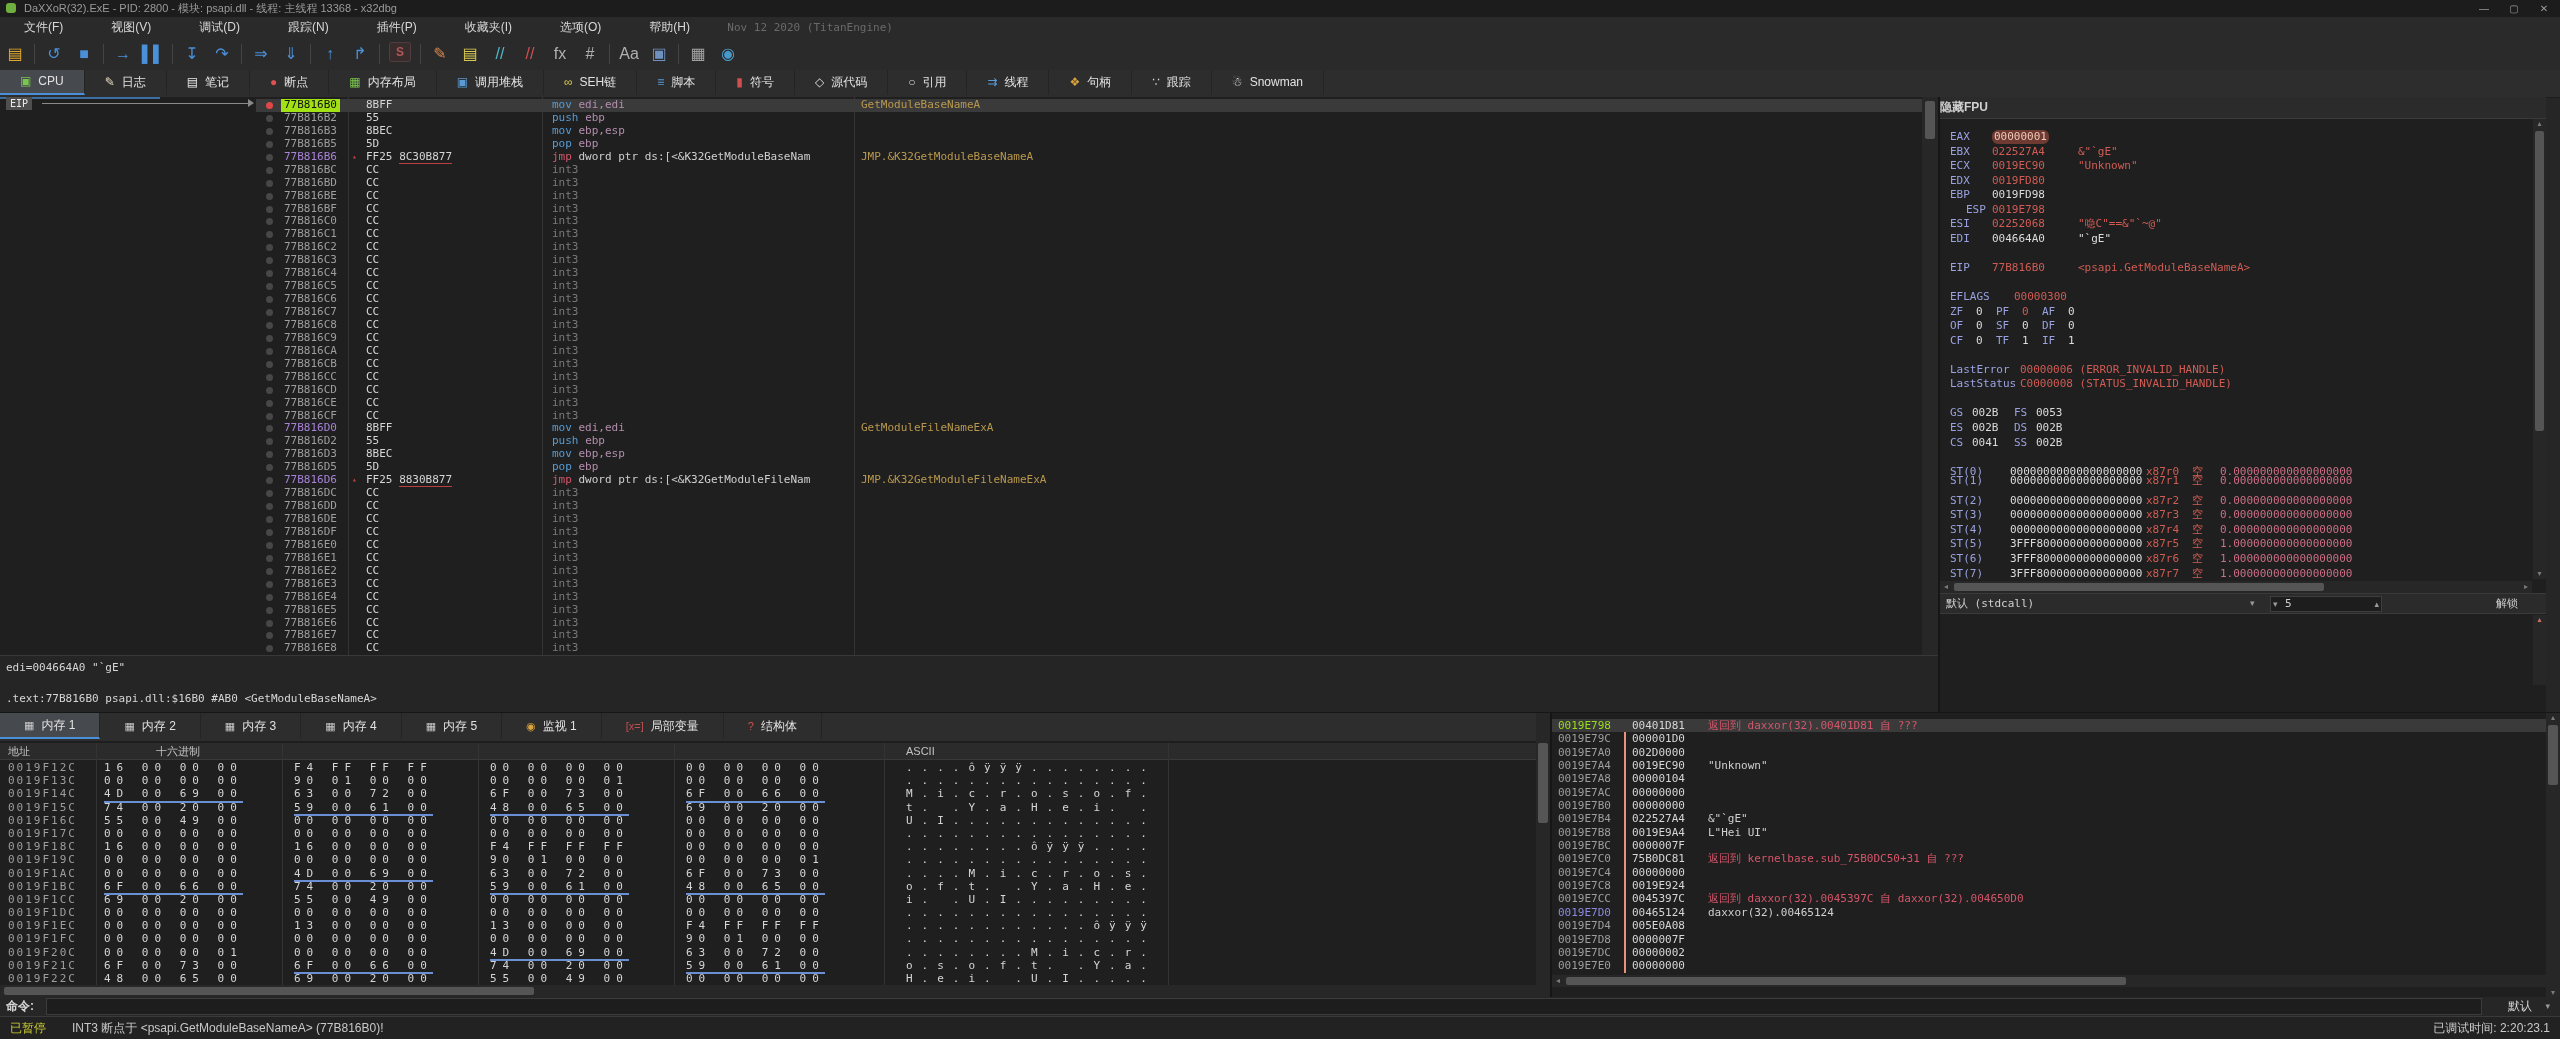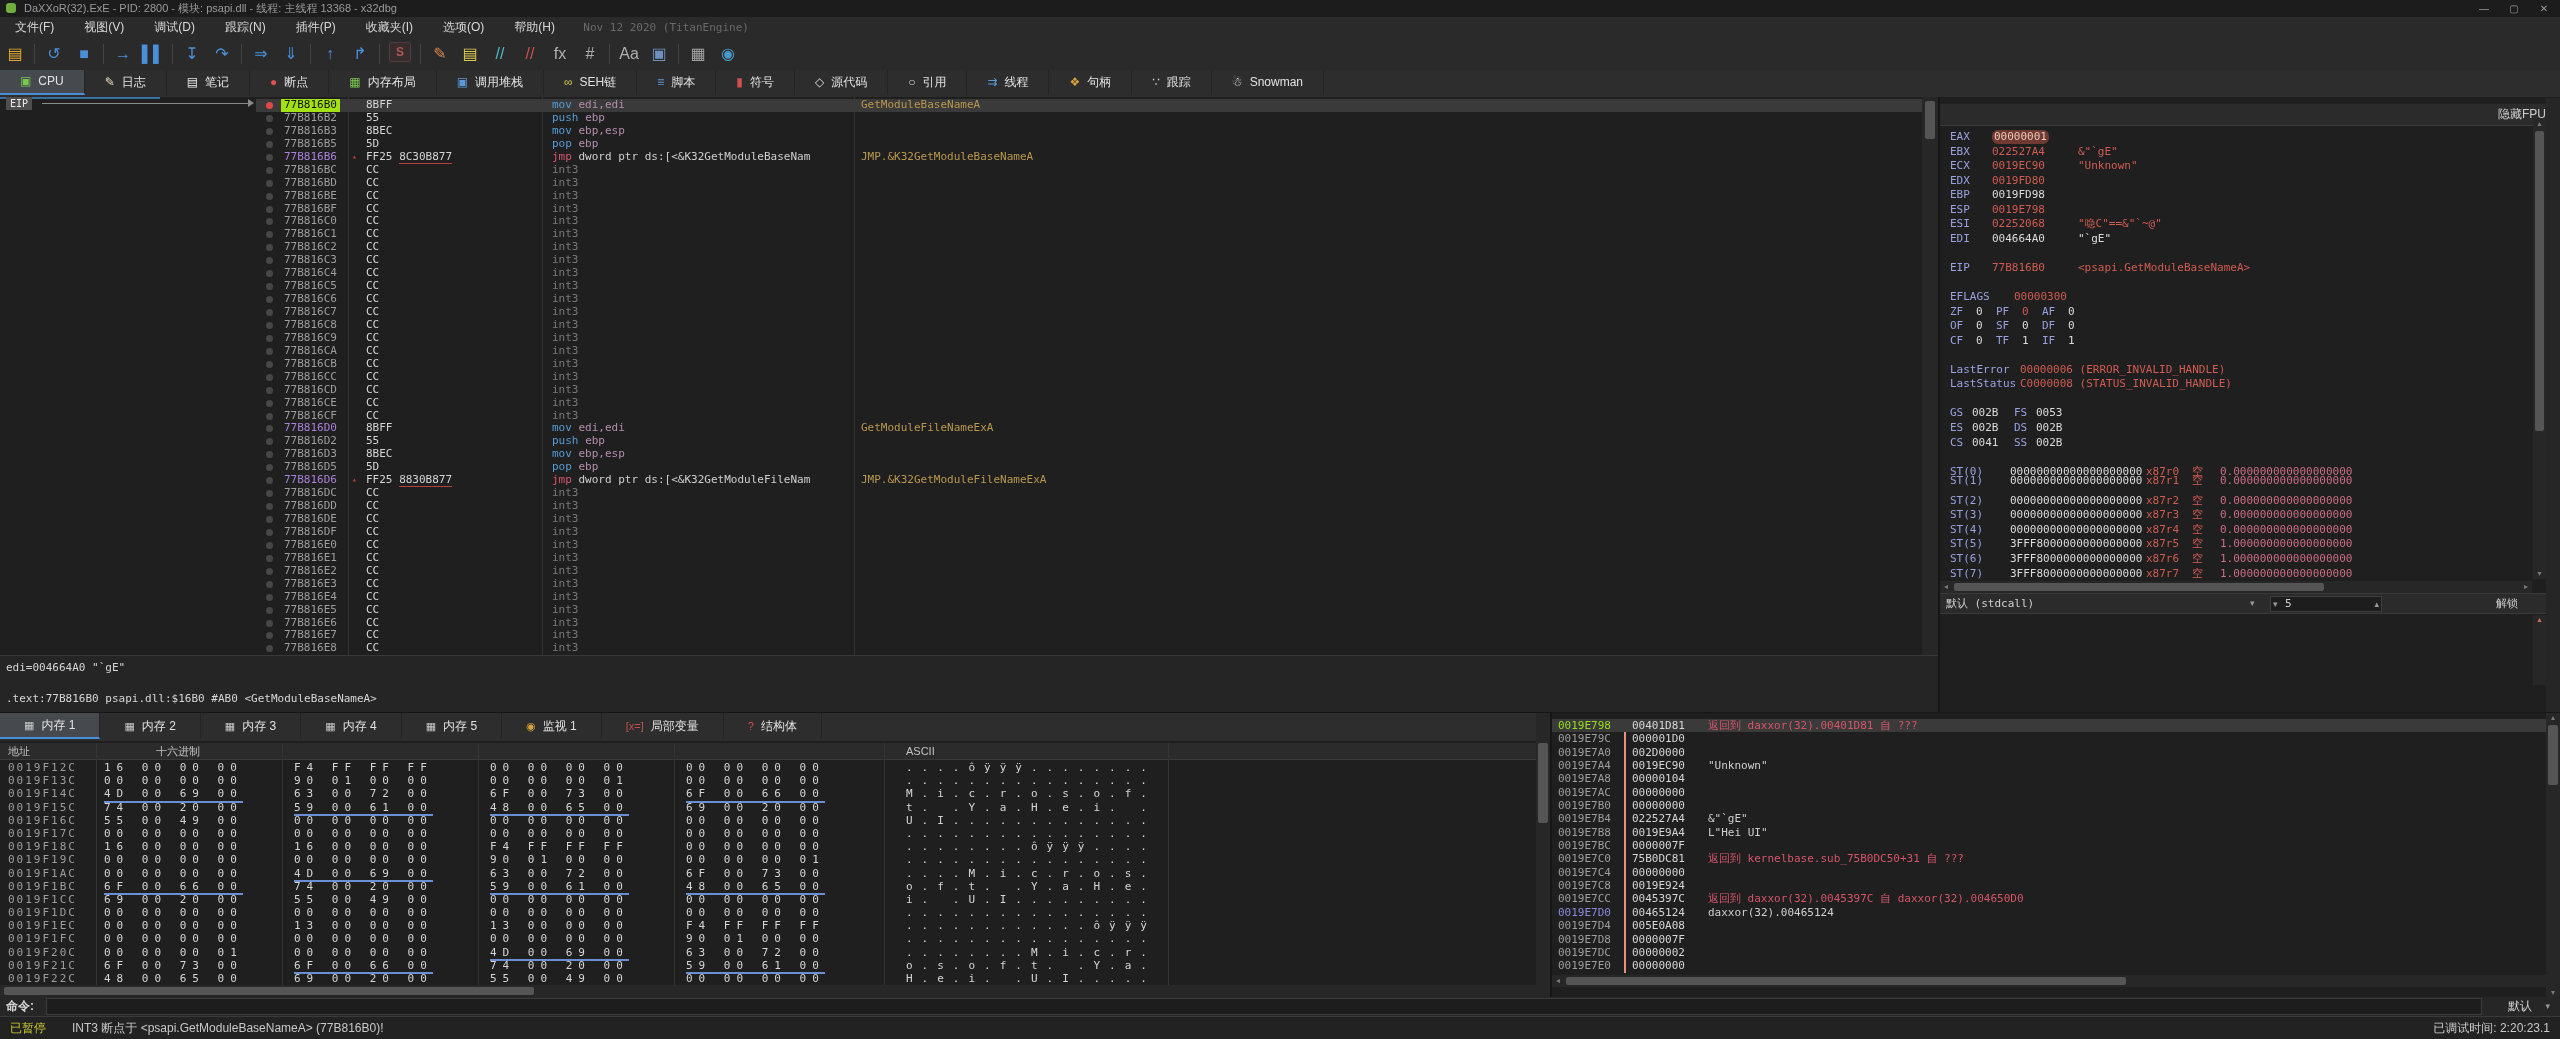--- a/index.html
+++ b/index.html
@@ -9,21 +9,21 @@
   
   #titlebar{position:absolute;left:0;top:0;width:2560px;height:17px;background:#1c1c1c;
             font-size:11px;color:#9a9a9a;line-height:17px;}
   #app-icon{position:absolute;left:6px;top:3px;width:10px;height:10px;background:#6fae3f;border-radius:3px;}
   #title-text{position:absolute;left:24px;top:0;}
   .wctl{position:absolute;top:0;width:28px;text-align:center;color:#9a9a9a;font-size:10px;cursor:default;}
 
   
   #menubar{position:absolute;left:0;top:17px;width:2560px;height:21px;background:#2a2a2a;
            font-size:12px;line-height:21px;color:#d8d8d8;border-bottom:1px solid #1f1f1f;}
-  .menu-item{display:inline-block;padding:0 15px;}
+  .menu-item{display:inline-block;padding:0 24px;}
   #build-info{display:inline-block;padding:0 10px;color:#6a6a6a;font-family:"DejaVu Sans Mono",monospace;font-size:11px;}
 
   
   #toolbar{position:absolute;left:0;top:38px;width:2560px;height:32px;background:#2a2a2a;
            border-bottom:1px solid #202020;}
   .tbi{display:inline-block;width:30px;height:26px;margin-top:3px;text-align:center;
        font-size:16px;line-height:26px;vertical-align:top;}
   .tbi.boxed{background:#382c2c;border:1px solid #503c3c;width:20px;height:18px;line-height:18px;
              margin:4px 5px 0 5px;font-size:12px;font-weight:bold;border-radius:2px;}
   .tb-sep{display:inline-block;width:1px;height:20px;background:#444;margin:6px 4px 0 4px;vertical-align:top;}
@@ -65,22 +65,22 @@
 
   
   .vscroll{position:absolute;background:#272727;}
   .hscroll{position:absolute;background:#272727;}
   .thumb{position:absolute;background:#555;border-radius:2px;}
   .sarrow{position:absolute;color:#7a7a7a;font-size:8px;width:100%;text-align:center;line-height:10px;}
 
   
   #reg-sep{position:absolute;left:1938px;top:97px;width:2px;height:615px;background:#161616;}
   #registers-pane{position:absolute;left:1940px;top:97px;width:606px;height:615px;background:#1f1f1f;overflow:hidden;}
-  #reg-title{position:absolute;left:0;top:7px;width:100%;height:21px;background:#2b2b2b;border-bottom:1px solid #3a3a3a;
-             text-align:right;font-size:12px;line-height:21px;color:#d0d0d0;}
+  #reg-title{position:absolute;left:0;top:0;width:100%;height:21px;background:#2b2b2b;border-bottom:1px solid #3a3a3a;
+             text-align:left;font-size:12px;line-height:21px;color:#d0d0d0;font-weight:bold;}
   #reg-content{position:absolute;left:10px;top:22px;width:580px;height:462px;
                font-family:"DejaVu Sans Mono",monospace;font-size:11px;}
   .regline{position:absolute;left:0;height:14px;line-height:14px;white-space:pre;width:580px;}
   .regline span{position:absolute;}
   .v-lbl{color:#9aa3e0;} .v-red{color:#d05c54;} .v-wht{color:#dcdcdc;} .v-pink{color:#cc6e85;}
   .v-sel{background:#6e3a32;color:#f0cabb;padding:0 2px;border-radius:6px;}
 
   #args-header{position:absolute;left:0;top:496px;width:100%;height:19px;background:#2b2b2b;
                border-top:1px solid #3a3a3a;border-bottom:1px solid #3a3a3a;font-size:11px;line-height:19px;}
   #args-conv{position:absolute;left:6px;font-family:"DejaVu Sans Mono",monospace;}
@@ -235,21 +235,21 @@
   <div id="reg-sep"></div>
 
   <div id="registers-pane">
     <div id="reg-title">隐藏FPU</div>
     <div id="reg-content">
         <div class="regline" style="top: 11px;"><span class="v-lbl" style="left: 0px;">EAX</span><span class="v-sel" style="left: 42px;">00000001</span></div>
         <div class="regline" style="top: 25.55px;"><span class="v-lbl" style="left: 0px;">EBX</span><span class="v-red" style="left: 42px;">022527A4</span><span class="v-red" style="left: 128px;">&amp;"`gE"</span></div>
         <div class="regline" style="top: 40.1px;"><span class="v-lbl" style="left: 0px;">ECX</span><span class="v-red" style="left: 42px;">0019EC90</span><span class="v-red" style="left: 128px;">"Unknown"</span></div>
         <div class="regline" style="top: 54.65px;"><span class="v-lbl" style="left: 0px;">EDX</span><span class="v-red" style="left: 42px; text-align: center;">0019FD80</span></div>
         <div class="regline" style="top: 69.2px;"><span class="v-lbl" style="left: 0px;">EBP</span><span class="v-wht" style="left: 42px;">0019FD98</span></div>
-        <div class="regline" style="top: 83.75px;"><span class="v-lbl" style="left: 0px;">ESP</span><span class="v-red" style="left: 42px;">0019E798</span></div>
+        <div class="regline" style="top: 83.75px;"><span class="v-lbl" style="left: 16px;">ESP</span><span class="v-red" style="left: 42px;">0019E798</span></div>
         <div class="regline" style="top: 98.3px;"><span class="v-lbl" style="left: 0px;">ESI</span><span class="v-red" style="left: 42px;">02252068</span><span class="v-red" style="left: 128px;">"喼C"==&amp;"`~@"</span></div>
         <div class="regline" style="top: 112.85px;"><span class="v-lbl" style="left: 0px;">EDI</span><span class="v-wht" style="left: 42px;">004664A0</span><span class="v-wht" style="left: 128px;">"`gE"</span></div>
         <div class="regline" style="top: 141.95px;"><span class="v-lbl" style="left: 0px;">EIP</span><span class="v-red" style="left: 42px;">77B816B0</span><span class="v-red" style="left: 128px;">&lt;psapi.GetModuleBaseNameA&gt;</span></div>
         <div class="regline" style="top: 171.05px;"><span class="v-lbl" style="left: 0px;">EFLAGS</span><span class="v-red" style="left: 64px;">00000300</span></div>
         <div class="regline" style="top: 185.6px;"><span class="v-lbl" style="left: 0px;">ZF</span><span class="v-wht" style="left: 26px;">0</span><span class="v-lbl" style="left: 46px;">PF</span><span class="v-red" style="left: 72px;">0</span><span class="v-lbl" style="left: 92px;">AF</span><span class="v-wht" style="left: 118px;">0</span></div>
         <div class="regline" style="top: 200.15px;"><span class="v-lbl" style="left: 0px;">OF</span><span class="v-wht" style="left: 26px;">0</span><span class="v-lbl" style="left: 46px;">SF</span><span class="v-wht" style="left: 72px;">0</span><span class="v-lbl" style="left: 92px;">DF</span><span class="v-wht" style="left: 118px;">0</span></div>
         <div class="regline" style="top: 214.7px;"><span class="v-lbl" style="left: 0px;">CF</span><span class="v-wht" style="left: 26px;">0</span><span class="v-lbl" style="left: 46px;">TF</span><span class="v-wht" style="left: 72px;">1</span><span class="v-lbl" style="left: 92px;">IF</span><span class="v-wht" style="left: 118px;">1</span></div>
         <div class="regline" style="top: 243.8px;"><span class="v-lbl" style="left: 0px;">LastError</span><span class="v-red" style="left: 70px;">00000006 (ERROR_INVALID_HANDLE)</span></div>
         <div class="regline" style="top: 258.35px;"><span class="v-lbl" style="left: 0px;">LastStatus</span><span class="v-red" style="left: 70px;">C0000008 (STATUS_INVALID_HANDLE)</span></div>
         <div class="regline" style="top: 287.45px;"><span class="v-lbl" style="left: 0px;">GS</span><span class="v-wht" style="left: 22px;">002B</span><span class="v-lbl" style="left: 64px;">FS</span><span class="v-wht" style="left: 86px;">0053</span></div>

